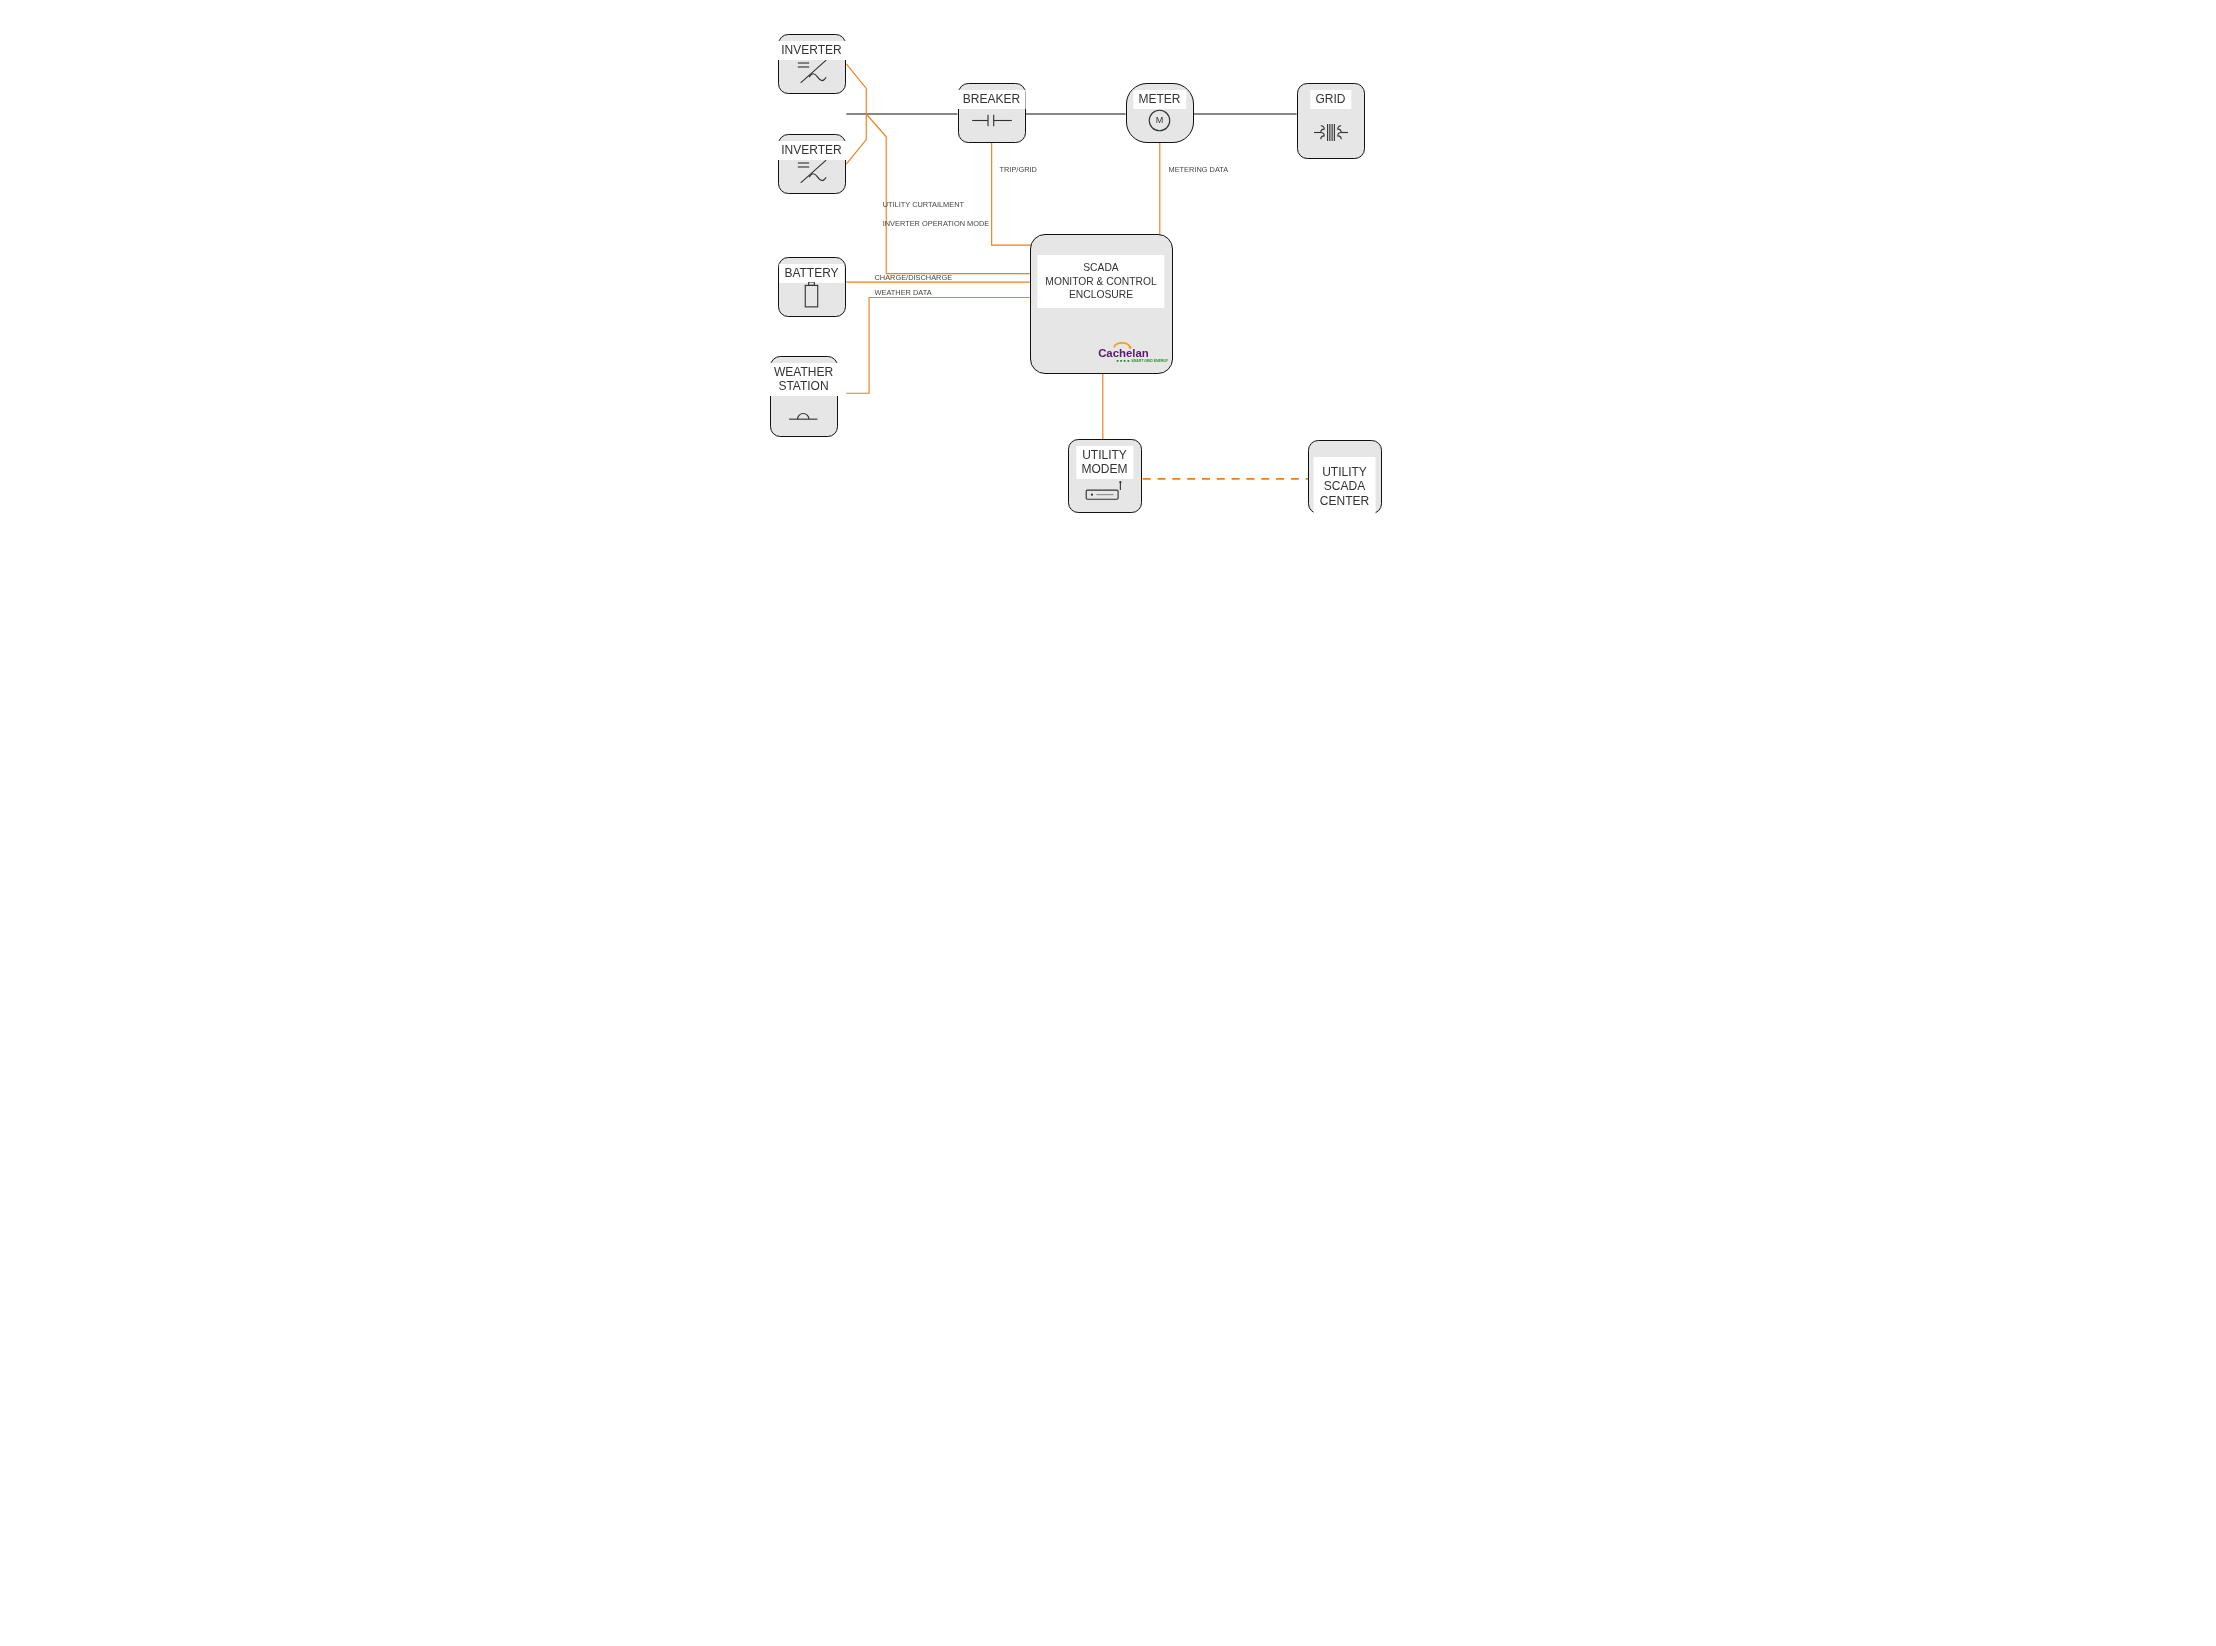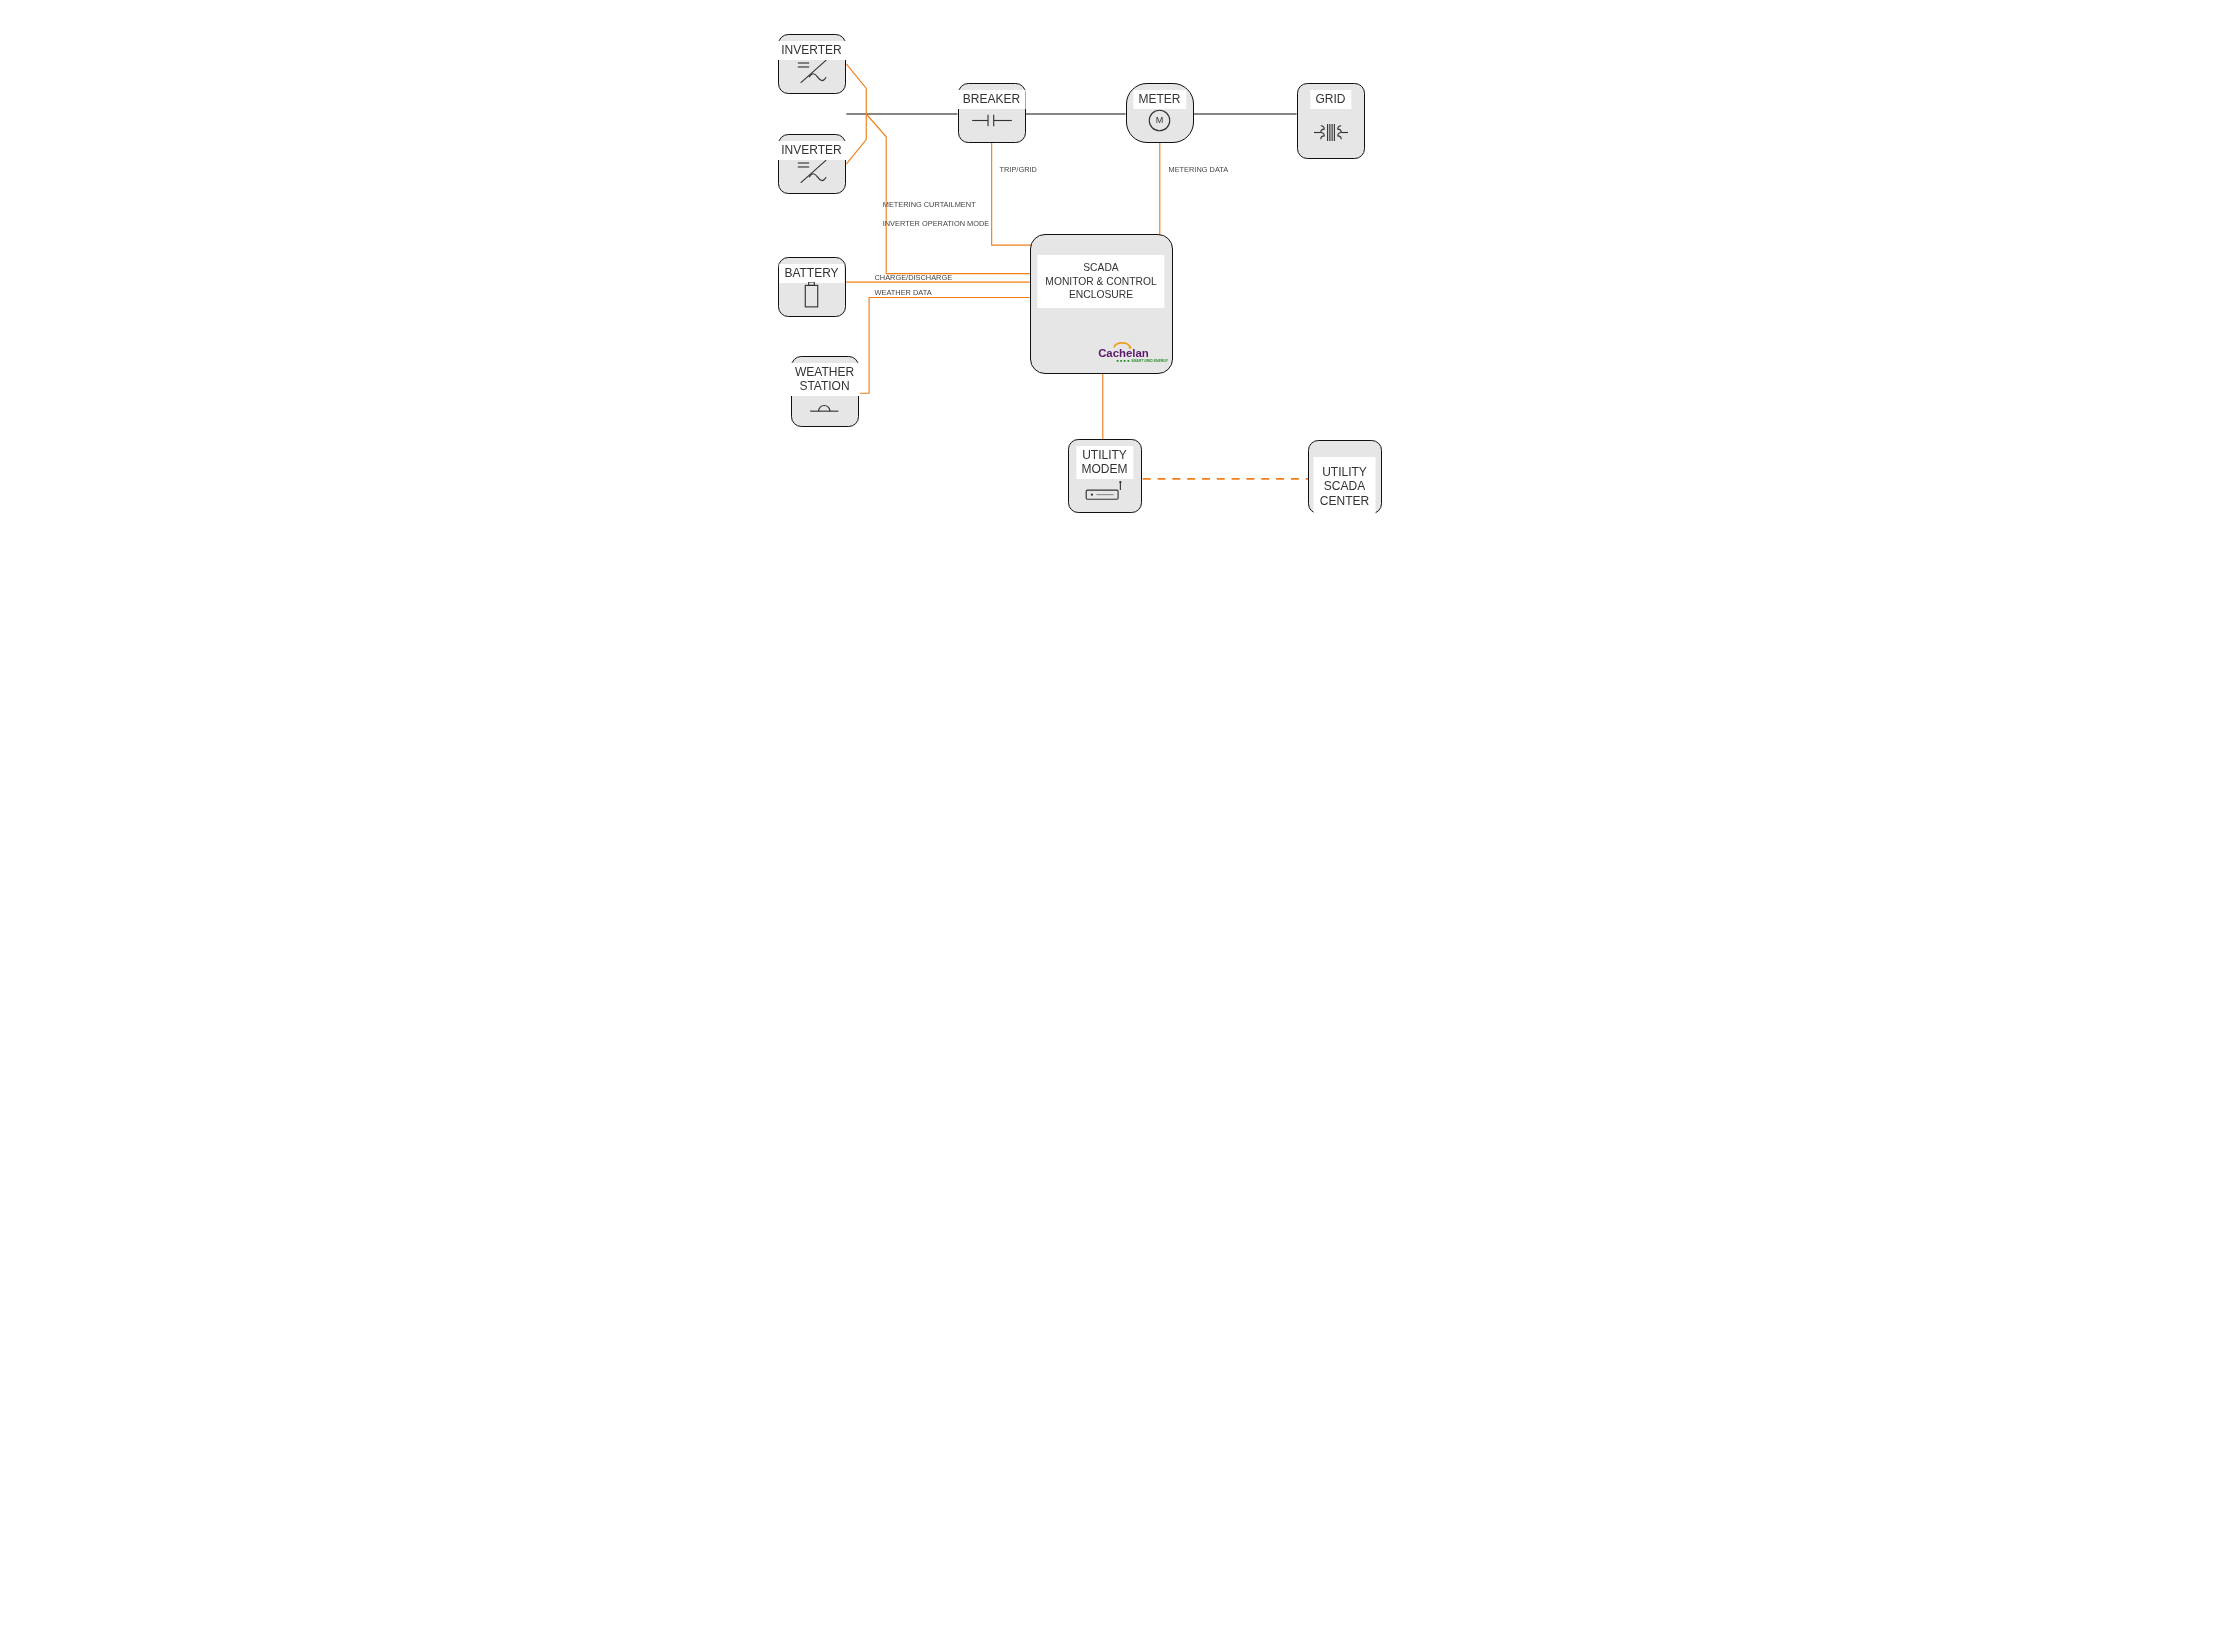--- a/index.html
+++ b/index.html
@@ -154,21 +154,21 @@
   <div class="node small" style="left:40px; top:257px; width:68px; height:60px;">
     <div class="label">BATTERY</div>
     <div class="symbol">
       <svg width="17" height="26" viewBox="0 0 30 46">
         <rect x="10" y="0" width="10" height="6" fill="none" stroke="#333" stroke-width="2"></rect>
         <rect x="4" y="6" width="22" height="38" fill="none" stroke="#333" stroke-width="2"></rect>
       </svg>
     </div>
   </div>
 
-  <div class="node small" style="left:53px; top:356px; width:68px; height:71px;">
+  <div class="node small" style="left:32px; top:356px; width:68px; height:81px;">
     <div class="label" style="top:5.7px;">
       <span>WEATHER</span><br>
       <span>STATION</span>
     </div>
     <div class="symbol" style="height:40%;">
       <svg width="28.5" height="17" viewBox="0 0 50 30">
         <line x1="0" y1="25" x2="50" y2="25" stroke="#333" stroke-width="2"></line>
         <path d="M15 25 A10 10 0 0 1 35 25" fill="none" stroke="#333" stroke-width="2"></path>
       </svg>
     </div>
@@ -209,21 +209,21 @@
 
   <div class="node small" style="left:570px; top:440px; width:74px; height:74px;">
     <div class="label" style="top:16px; padding:8px 6.8px;">
       <span>UTILITY</span><br>
       <span>SCADA</span><br>
       <span>CENTER</span>
     </div>
   </div>
 
   <div class="text-label" style="left:137px; top:190px;">
-    <span>METERING CURTAILMENT</span><br>
+    <span>UTILITY CURTAILMENT</span><br>
     <span>INVERTER OPERATION MODE</span>
   </div>
   <div class="text-label" style="left:262px; top:165px;">TRIP/GRID</div>
   <div class="text-label" style="left:431px; top:165px;">METERING DATA</div>
   <div class="text-label" style="left:137px; top:273px;">CHARGE/DISCHARGE</div>
   <div class="text-label" style="left:137px; top:288px;">WEATHER DATA</div>
 
 </div>
 
 

